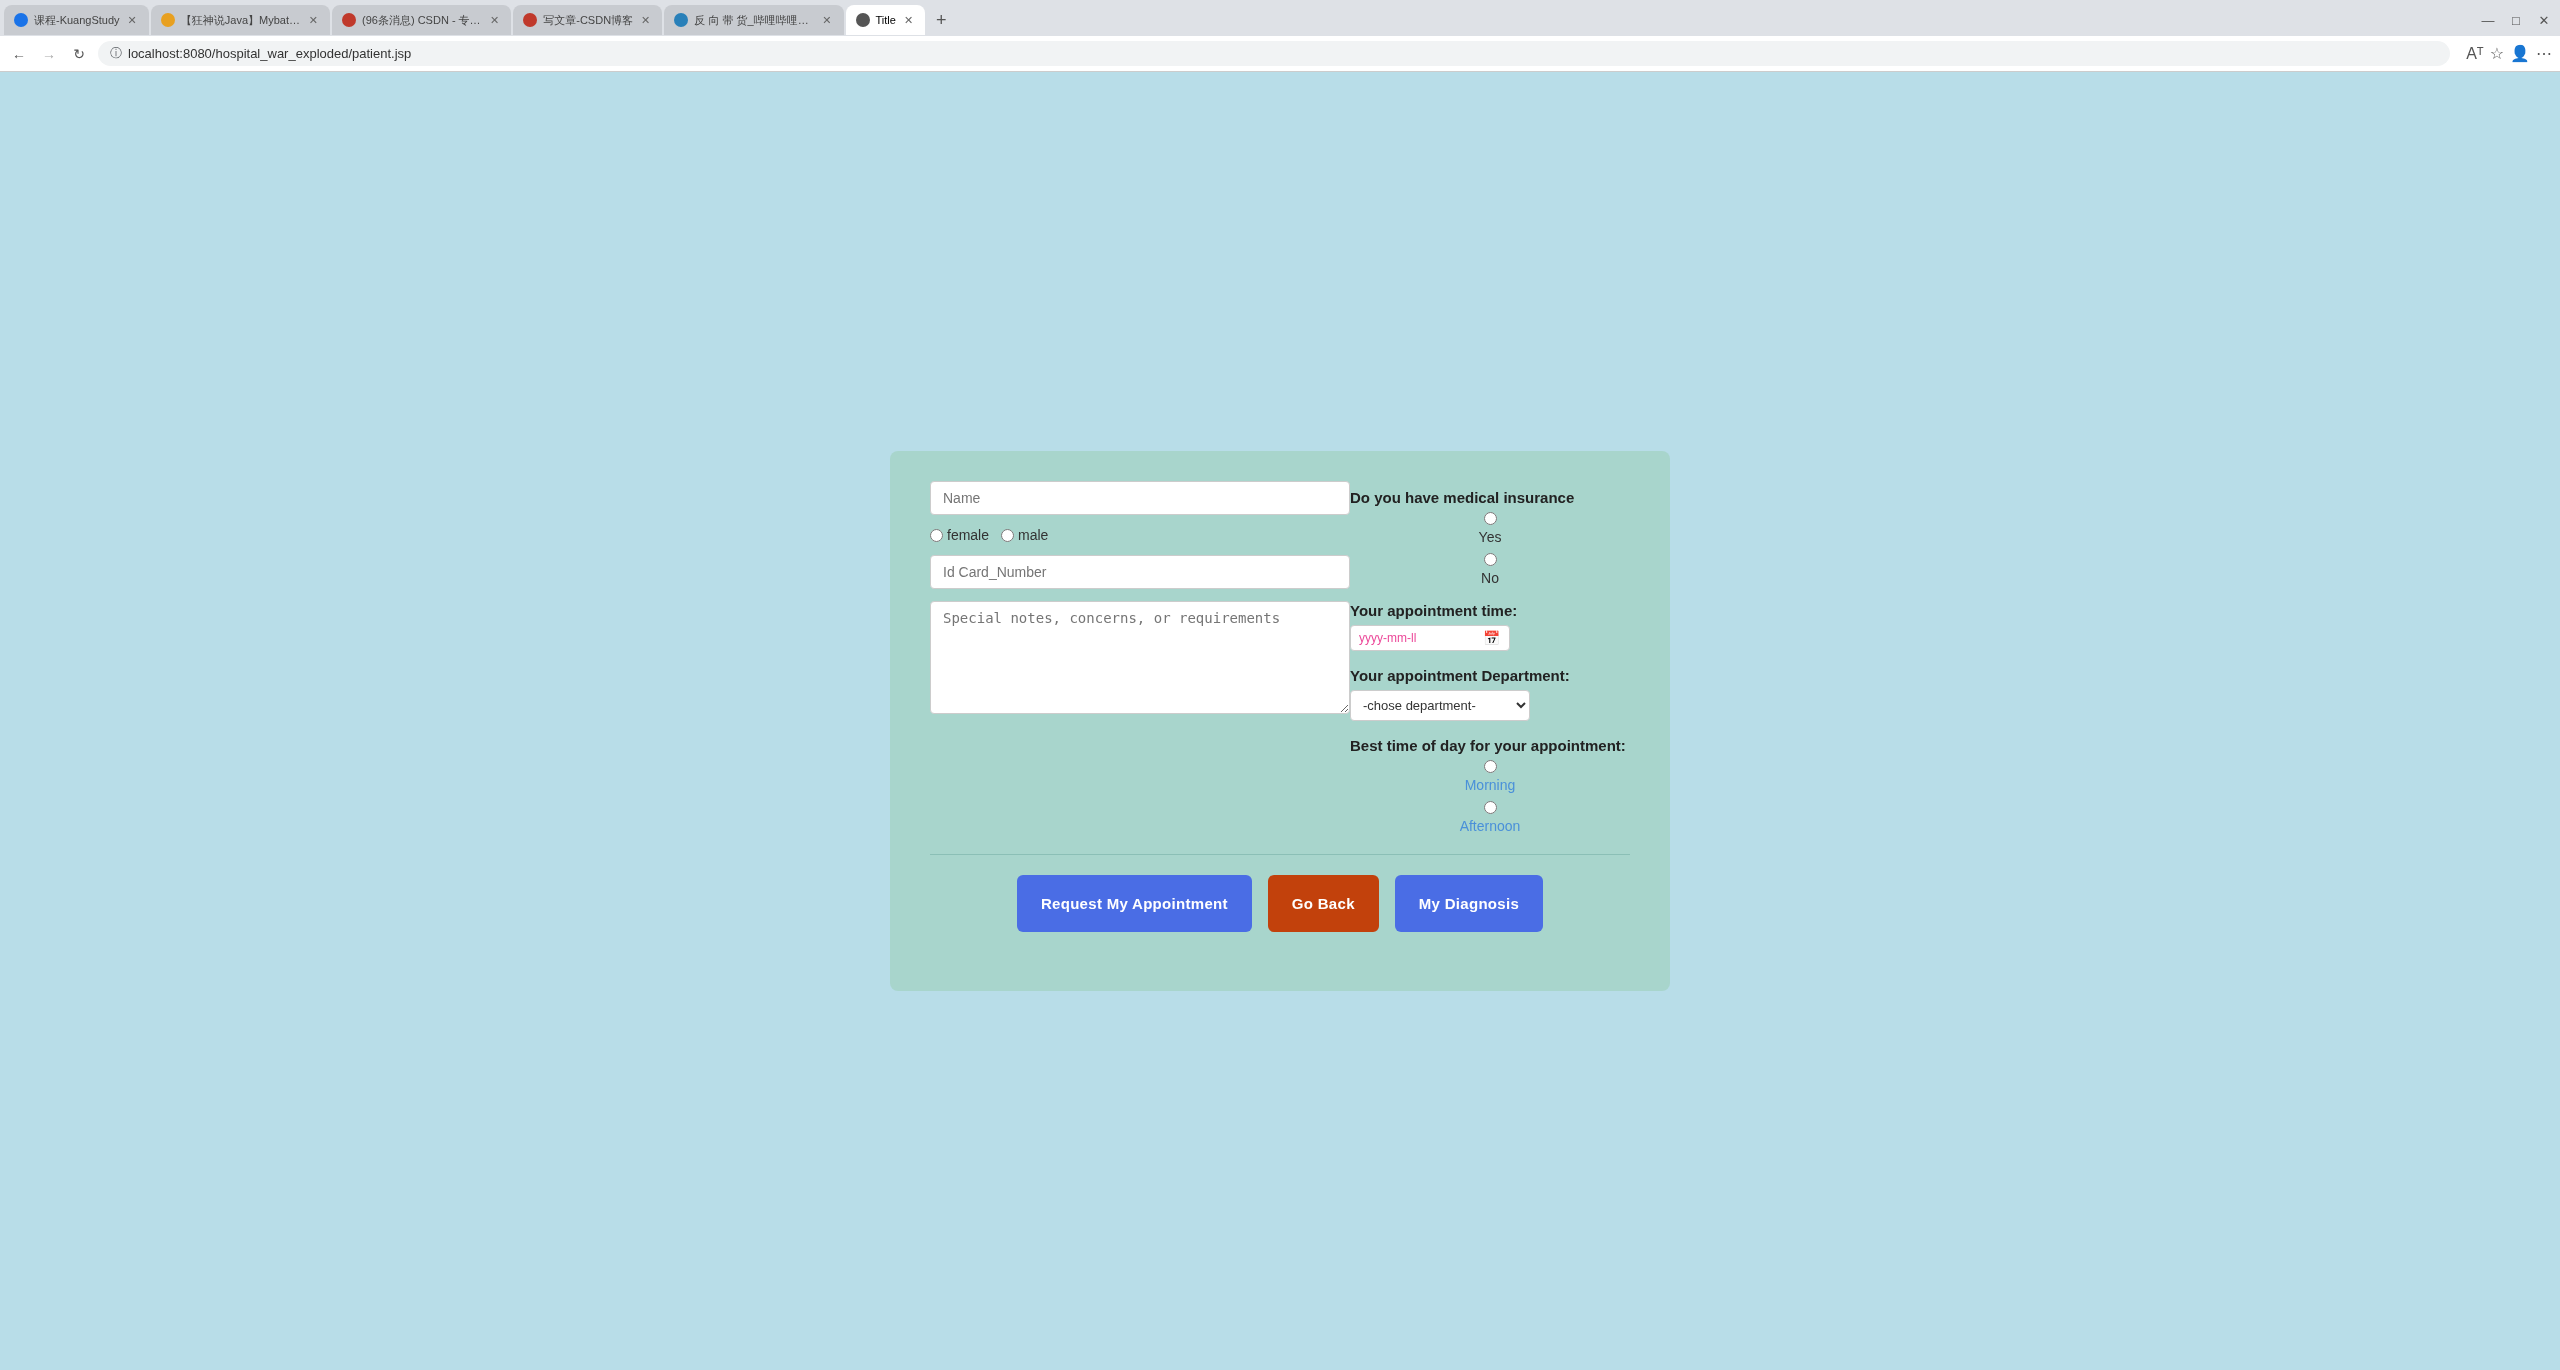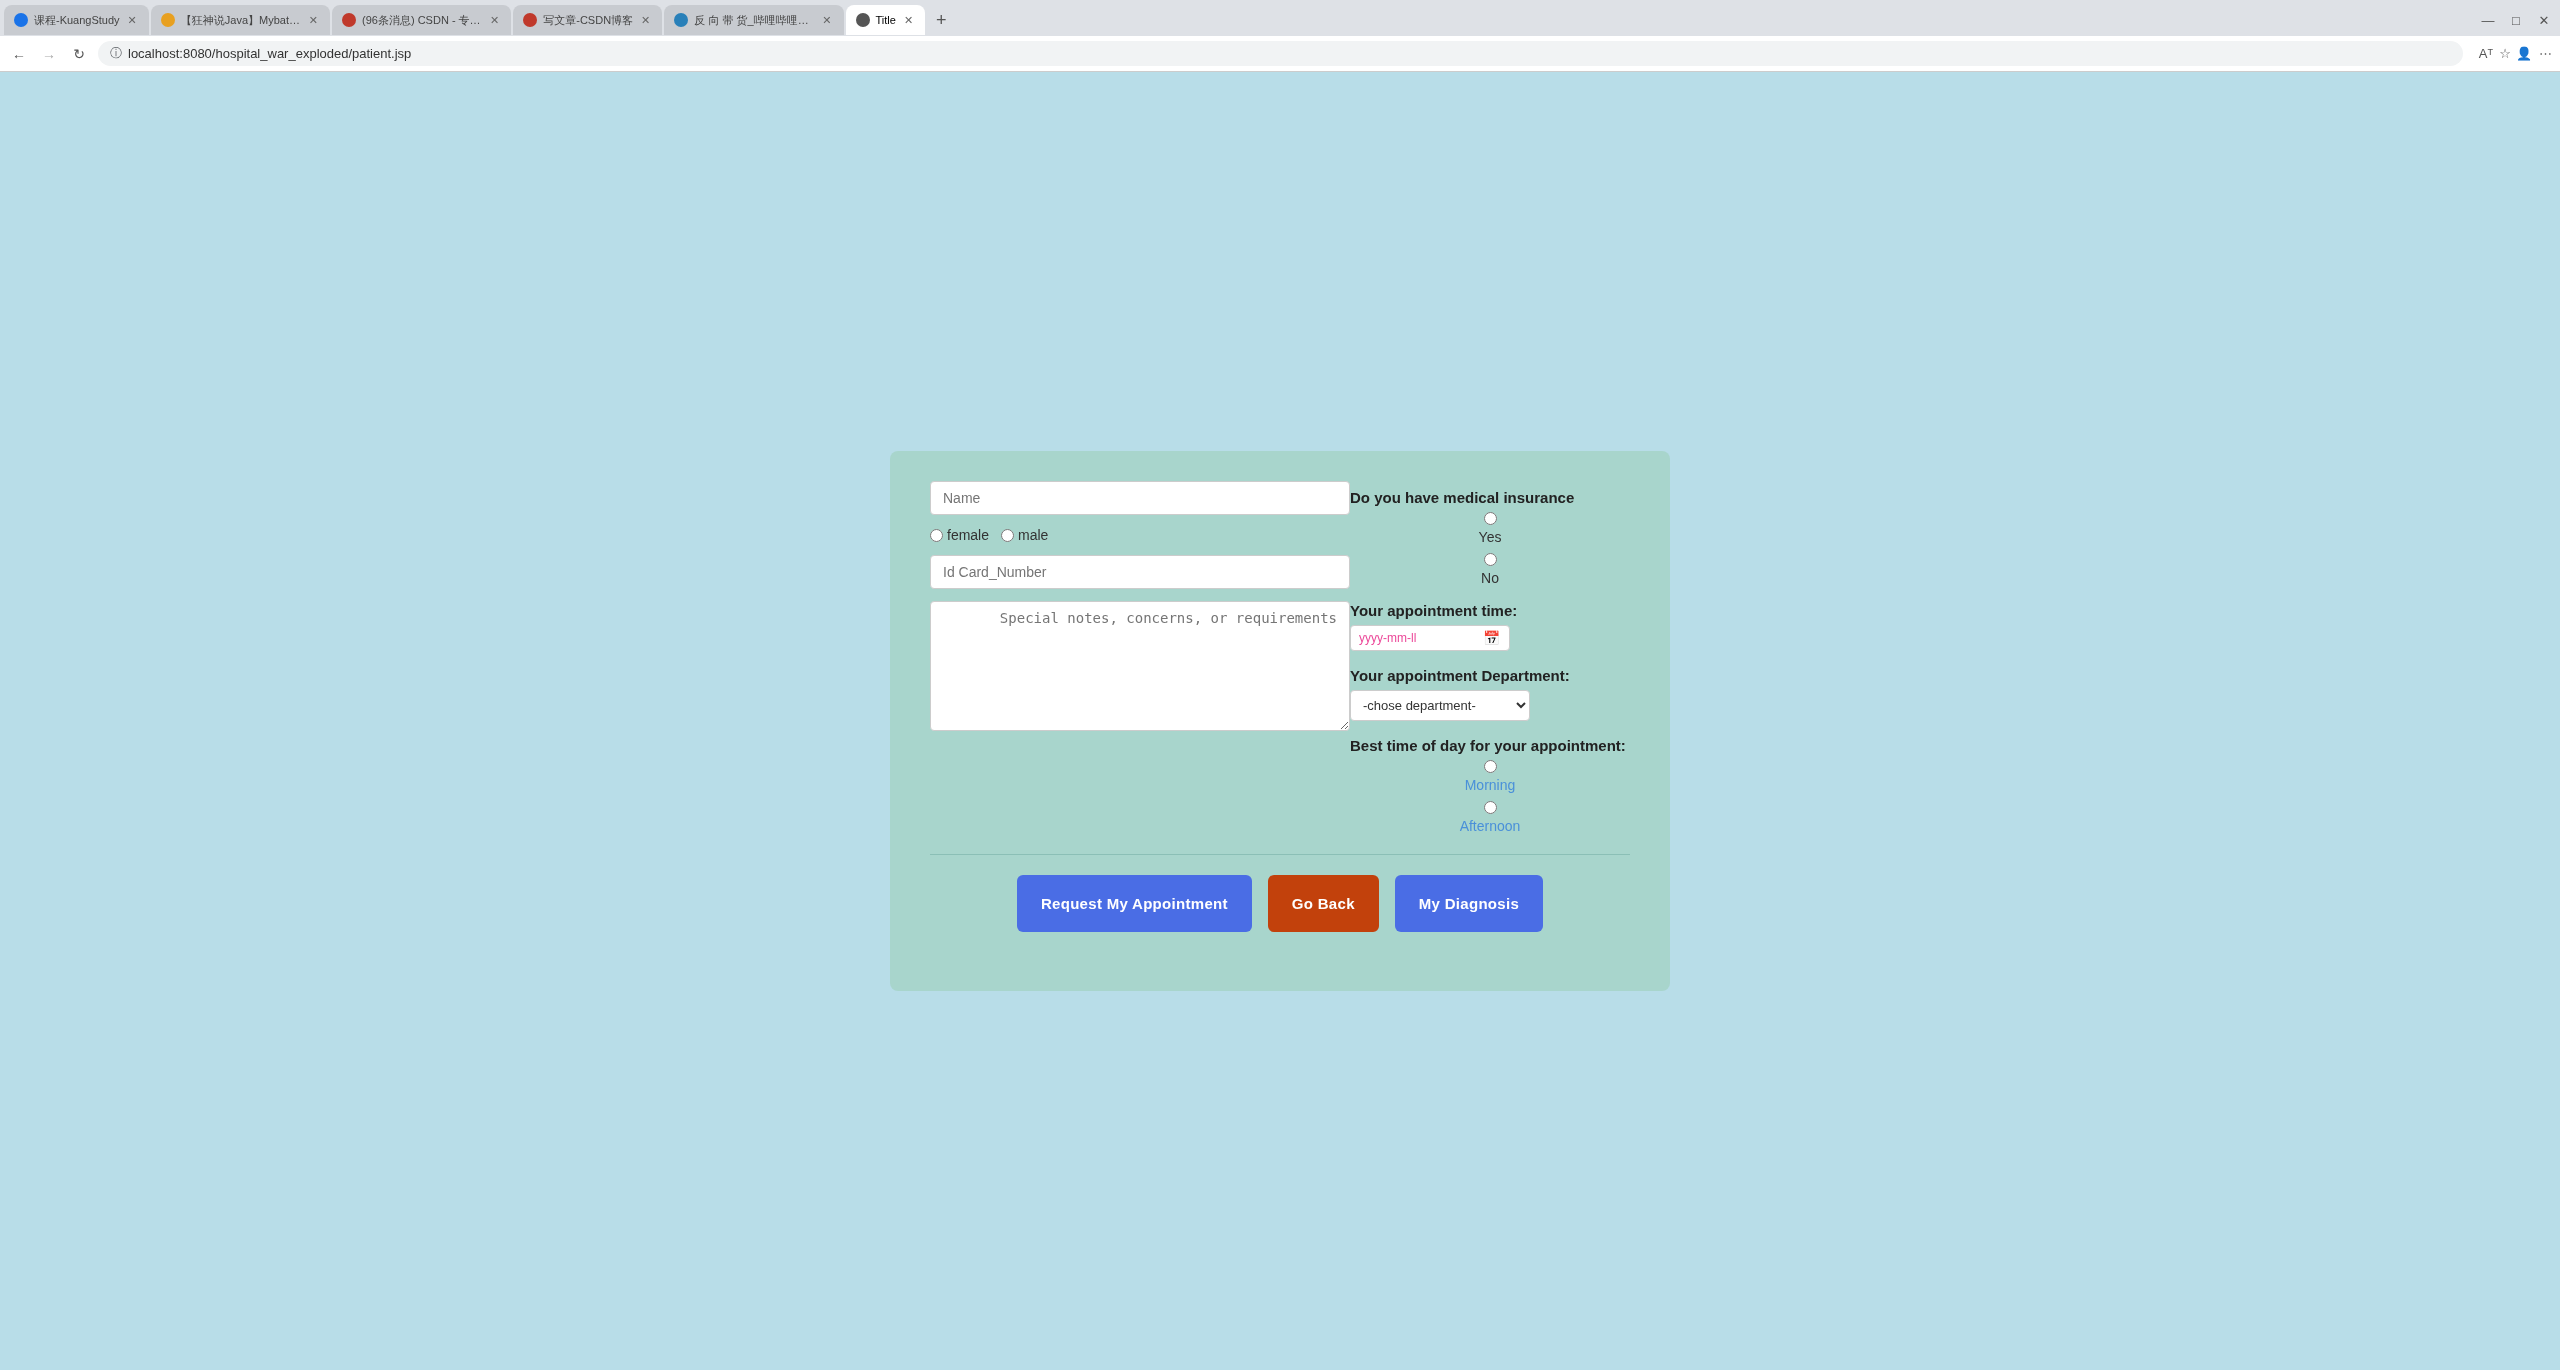--- a/index.html
+++ b/index.html
@@ -135,21 +135,21 @@
     }
 
     .address-bar-right {
       display: flex;
       align-items: center;
       gap: 6px;
       margin-left: 8px;
     }
 
     .ext-btn {
-      font-size: 13px;
+      font-size: 16px;
       color: #555;
       cursor: pointer;
     }
 
     
     .main-content {
       flex: 1;
       display: flex;
       align-items: center;
       justify-content: center;
@@ -191,22 +191,21 @@
       border: 1px solid #ccc;
       border-radius: 4px;
       font-size: 14px;
       background: #ffffff;
       color: #666;
       outline: none;
     }
 
     textarea.text-input {
       resize: both;
-      height: 130px;
-      text-align: right;
+      height: 113px;
     }
 
     .radio-group {
       display: flex;
       align-items: center;
       gap: 12px;
     }
 
     .radio-label {
       display: flex;

